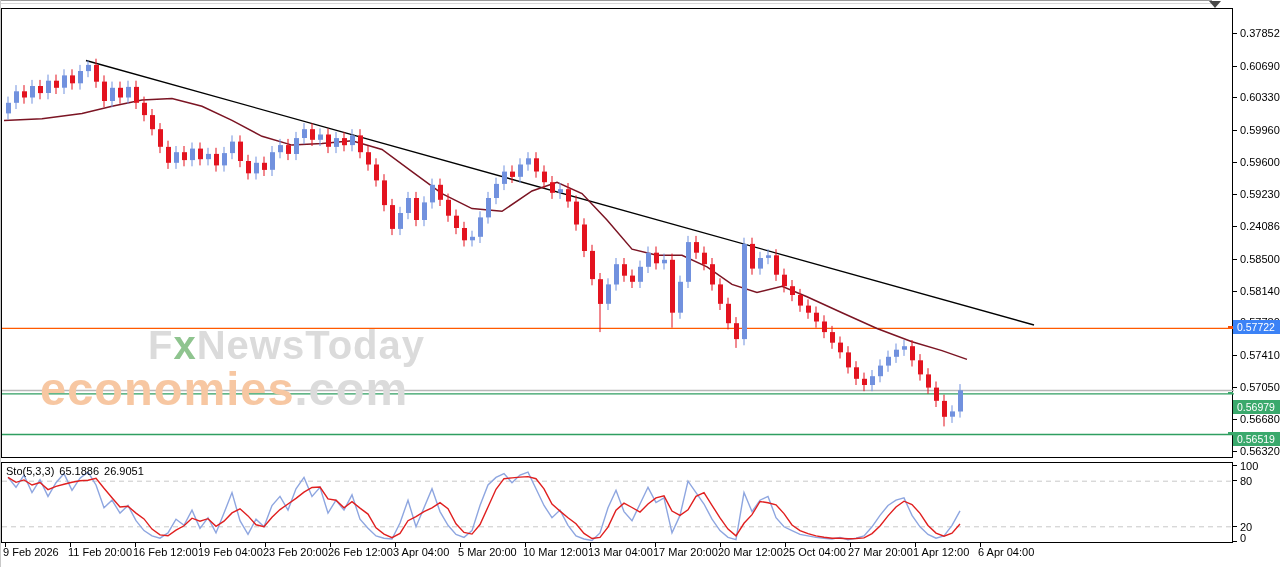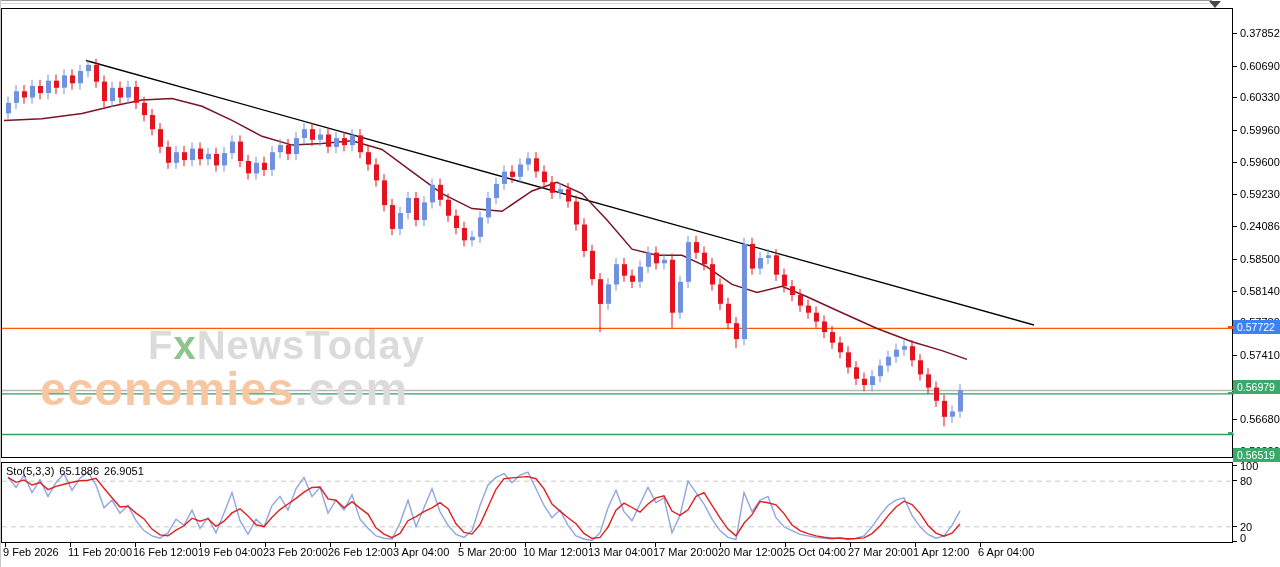--- a/index.html
+++ b/index.html
@@ -334,23 +334,23 @@
       <div class="axis-label" style="left:1240px;top:349px">0.57410</div>
       <div class="tickmark" style="left:1233px;top:387px"></div>
       <div class="axis-label" style="left:1240px;top:381px">0.57050</div>
       <div class="tickmark" style="left:1233px;top:419px"></div>
       <div class="axis-label" style="left:1240px;top:413px">0.56680</div>
       <div class="tickmark" style="left:1233px;top:451px"></div>
       <div class="axis-label" style="left:1240px;top:445px">0.56320</div>
       <div class="badge-tick" style="top:326px;background:#f2500a"></div>
       <div class="badge" style="top:320px;background:#3b82f6">0.57722</div>
       <div class="badge-tick" style="top:392px;background:#3aa96c"></div>
-      <div class="badge" style="top:380px;background:#3aa96c">0.56979</div>
+      <div class="badge" style="top:400px;background:#3aa96c">0.56979</div>
       <div class="badge-tick" style="top:432px;background:#3aa96c"></div>
-      <div class="badge" style="top:448px;background:#3aa96c">0.56519</div>
+      <div class="badge" style="top:432px;background:#3aa96c">0.56519</div>
     </div>
   <div id="sub-axis">
       <div class="tickmark" style="left:1233px;top:465px"></div>
       <div class="axis-label" style="left:1240px;top:460px">100</div>
       <div class="tickmark" style="left:1233px;top:480px"></div>
       <div class="axis-label" style="left:1240px;top:475px">80</div>
       <div class="tickmark" style="left:1233px;top:526px"></div>
       <div class="axis-label" style="left:1240px;top:521px">20</div>
       <div class="tickmark" style="left:1233px;top:541px"></div>
       <div class="axis-label" style="left:1240px;top:532px">0</div>

